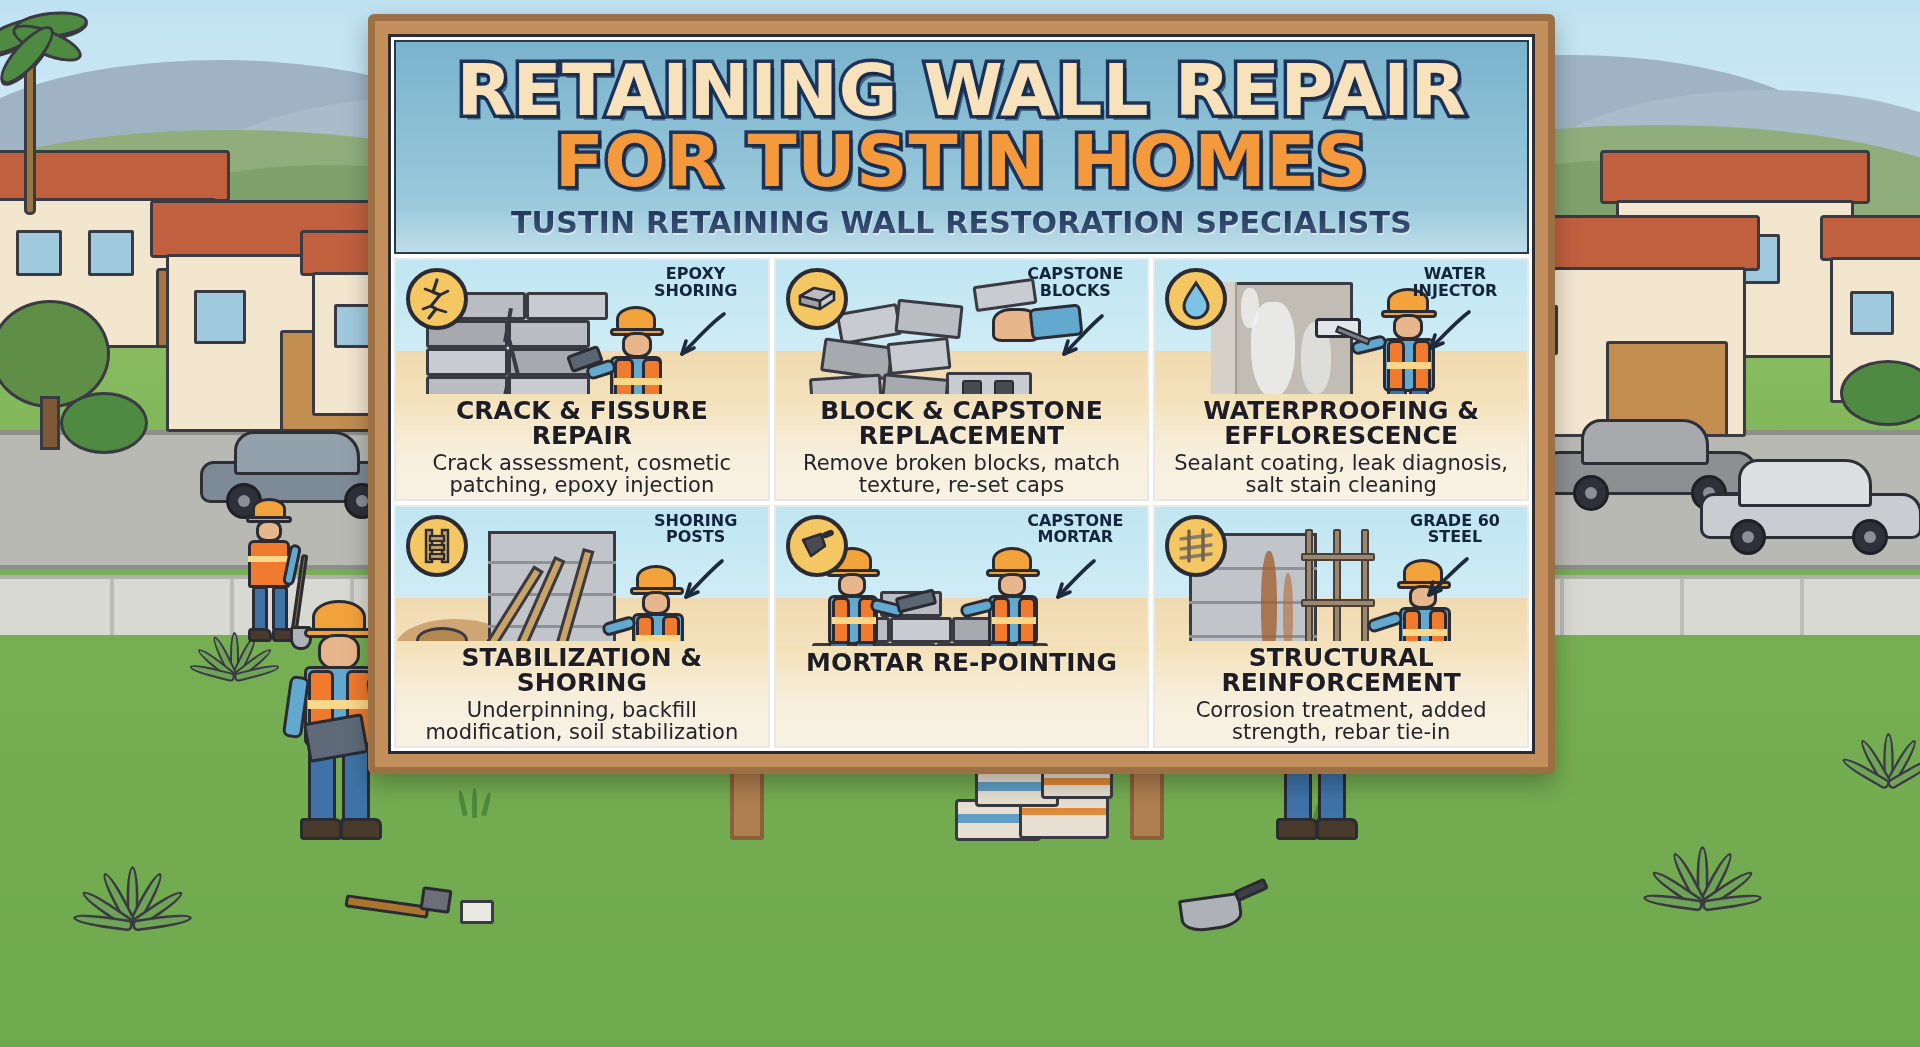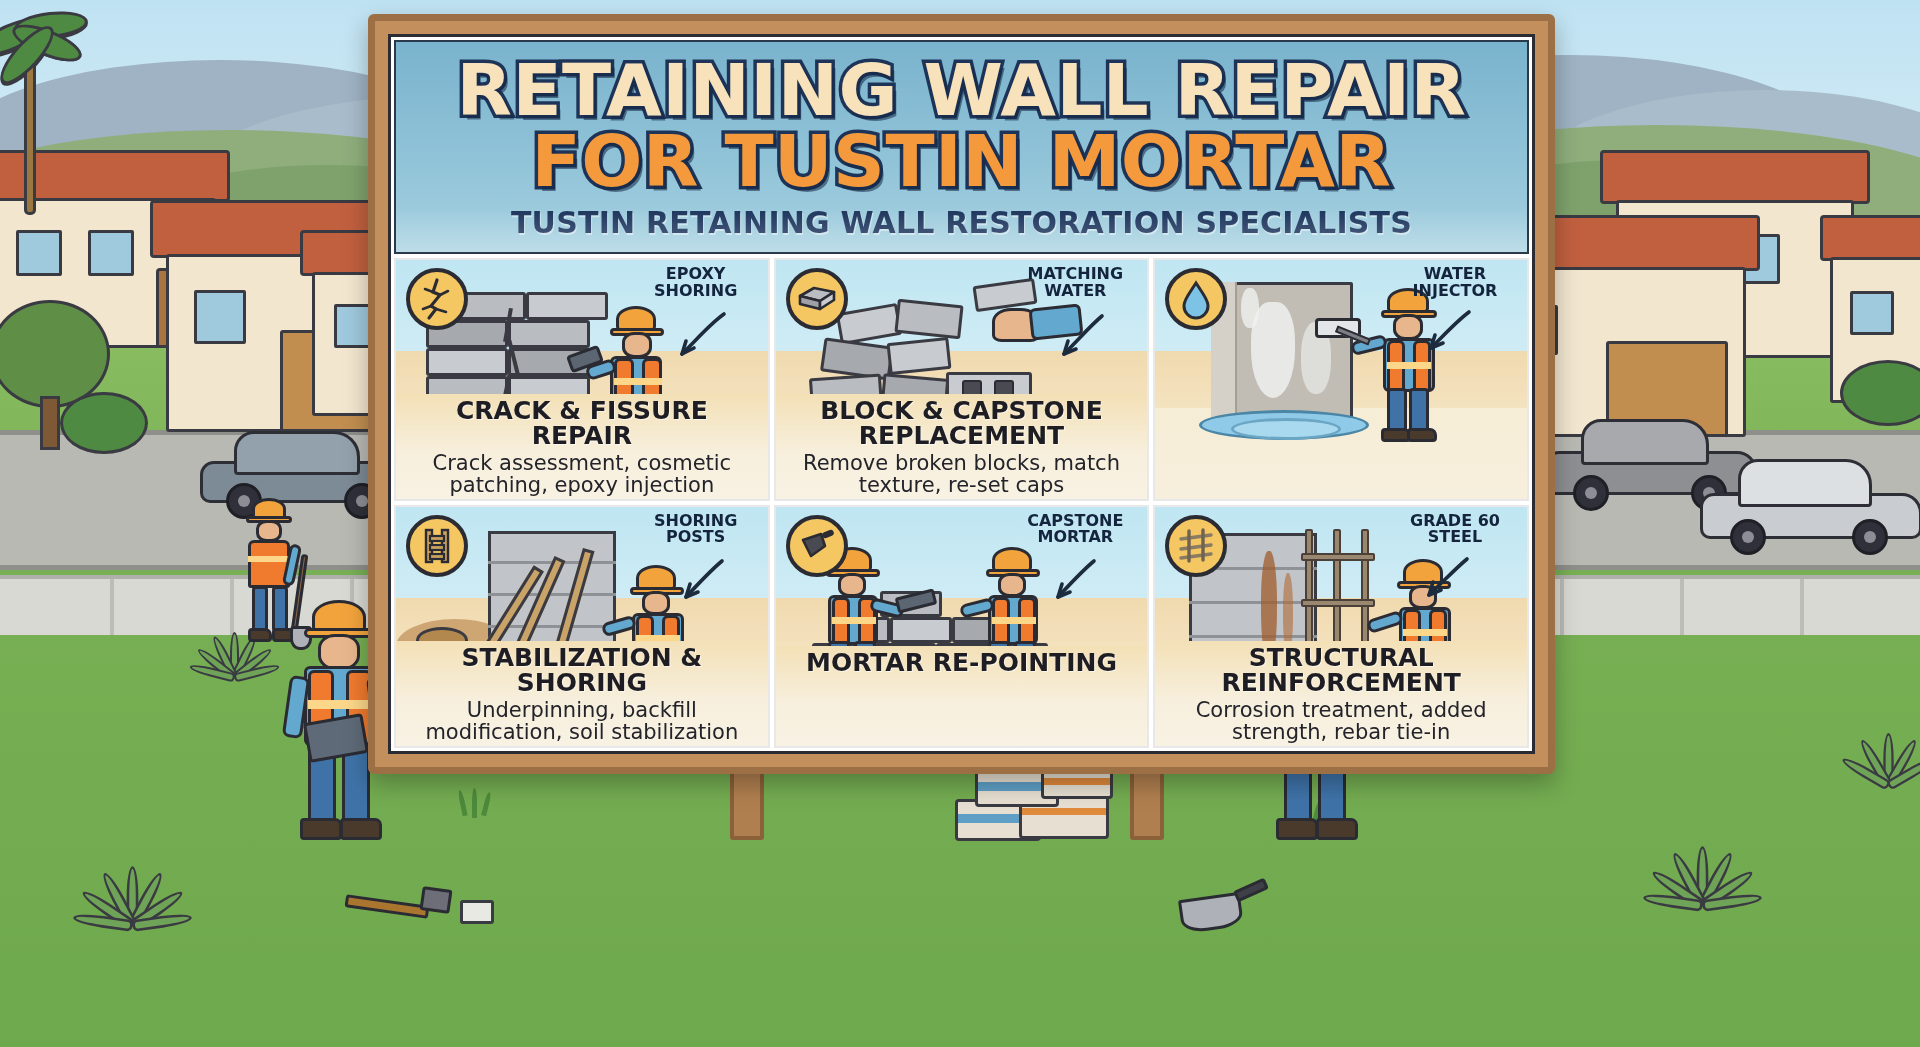--- a/index.html
+++ b/index.html
@@ -396,21 +396,21 @@
 </div>
 
 <div class="post l"></div>
 <div class="post r"></div>
 
 <div id="billboard">
   <div id="board-inner">
 
     <div id="bb-header">
       <div class="title-line title-1">RETAINING WALL REPAIR</div>
-      <div class="title-line title-2">FOR TUSTIN MORTAR</div>
+      <div class="title-line title-2">FOR TUSTIN HOMES</div>
       <div class="subtitle">TUSTIN RETAINING WALL RESTORATION SPECIALISTS</div>
     </div>
 
     <div id="bb-grid">
 
       <div class="cell">
         <div class="cell-art">
           <div class="badge">
             <svg width="46" height="46" viewBox="0 0 46 46" aria-hidden="true">
               <path d="M23 4 L19 16 L26 19 L17 30 L22 33 L15 42" stroke="#2b2b33" stroke-width="3.2" fill="none" stroke-linecap="round"></path>
@@ -458,21 +458,21 @@
 
       <div class="cell">
         <div class="cell-art">
           <div class="badge">
             <svg width="46" height="46" viewBox="0 0 46 46" aria-hidden="true">
               <path d="M6 20 L20 12 L40 16 L26 25 Z" fill="#b9bcc0" stroke="#2b2b33" stroke-width="2.6" stroke-linejoin="round"></path>
               <path d="M6 20 L6 28 L26 33 L26 25 Z" fill="#9ea1a6" stroke="#2b2b33" stroke-width="2.6" stroke-linejoin="round"></path>
               <path d="M26 25 L40 16 L40 24 L26 33 Z" fill="#c8cbcf" stroke="#2b2b33" stroke-width="2.6" stroke-linejoin="round"></path>
             </svg>
           </div>
-          <div class="annot">MATCHING WATER</div>
+          <div class="annot">CAPSTONE BLOCKS</div>
           <svg class="arrow" style="left:272px; top:52px; width:60px; height:50px;" viewBox="0 0 60 50">
             <path d="M54 4 C42 14 32 26 16 42" stroke="#1d2b3e" stroke-width="3.6" fill="none" stroke-linecap="round"></path>
             <path d="M16 42 L28 37 M16 42 L20 29" stroke="#1d2b3e" stroke-width="3.6" fill="none" stroke-linecap="round"></path>
           </svg>
 
           <div class="blk lt" style="left:62px; top:48px; width:62px; height:32px; transform:rotate(-10deg);"></div>
           <div class="blk" style="left:120px; top:42px; width:66px; height:34px; transform:rotate(6deg);"></div>
           <div class="blk dk" style="left:46px; top:82px; width:70px; height:34px; transform:rotate(8deg);"></div>
           <div class="blk lt" style="left:112px; top:80px; width:62px; height:32px; transform:rotate(-6deg);"></div>
           <div class="blk" style="left:34px; top:116px; width:72px; height:34px; transform:rotate(-4deg);"></div>
@@ -526,20 +526,24 @@
             <div class="w-stripe" style="left:26px; top:74px; width:44px; height:7px;"></div>
             <div class="w-arm" style="left:-10px; top:50px; width:36px; height:14px; transform:rotate(-14deg);"></div>
             <div class="w-leg" style="left:26px; top:100px; width:20px; height:44px;"></div>
             <div class="w-leg" style="left:48px; top:100px; width:20px; height:44px;"></div>
             <div class="w-boot" style="left:20px; top:140px; width:30px; height:14px;"></div>
             <div class="w-boot" style="left:46px; top:140px; width:30px; height:14px;"></div>
             <div style="position:absolute; left:-46px; top:30px; width:46px; height:20px; background:#e2e6e8; border:3px solid #2b2b33; border-radius:4px;"></div>
             <div style="position:absolute; left:-26px; top:44px; width:36px; height:7px; background:#7d7d86; border:2px solid #2b2b33; transform:rotate(22deg);"></div>
           </div>
         </div>
+        <div class="cell-text">
+          <div class="cell-title">WATERPROOFING &amp; EFFLORESCENCE</div>
+          <div class="cell-desc">Sealant coating, leak diagnosis, salt stain cleaning</div>
+        </div>
       </div>
 
       <div class="cell">
         <div class="cell-art">
           <div class="badge">
             <svg width="44" height="44" viewBox="0 0 44 44" aria-hidden="true">
               <rect x="11" y="6" width="6" height="32" fill="#caa15e" stroke="#2b2b33" stroke-width="2.4"></rect>
               <rect x="27" y="6" width="6" height="32" fill="#caa15e" stroke="#2b2b33" stroke-width="2.4"></rect>
               <rect x="15" y="12" width="14" height="5" fill="#caa15e" stroke="#2b2b33" stroke-width="2.2"></rect>
               <rect x="15" y="21" width="14" height="5" fill="#caa15e" stroke="#2b2b33" stroke-width="2.2"></rect>

